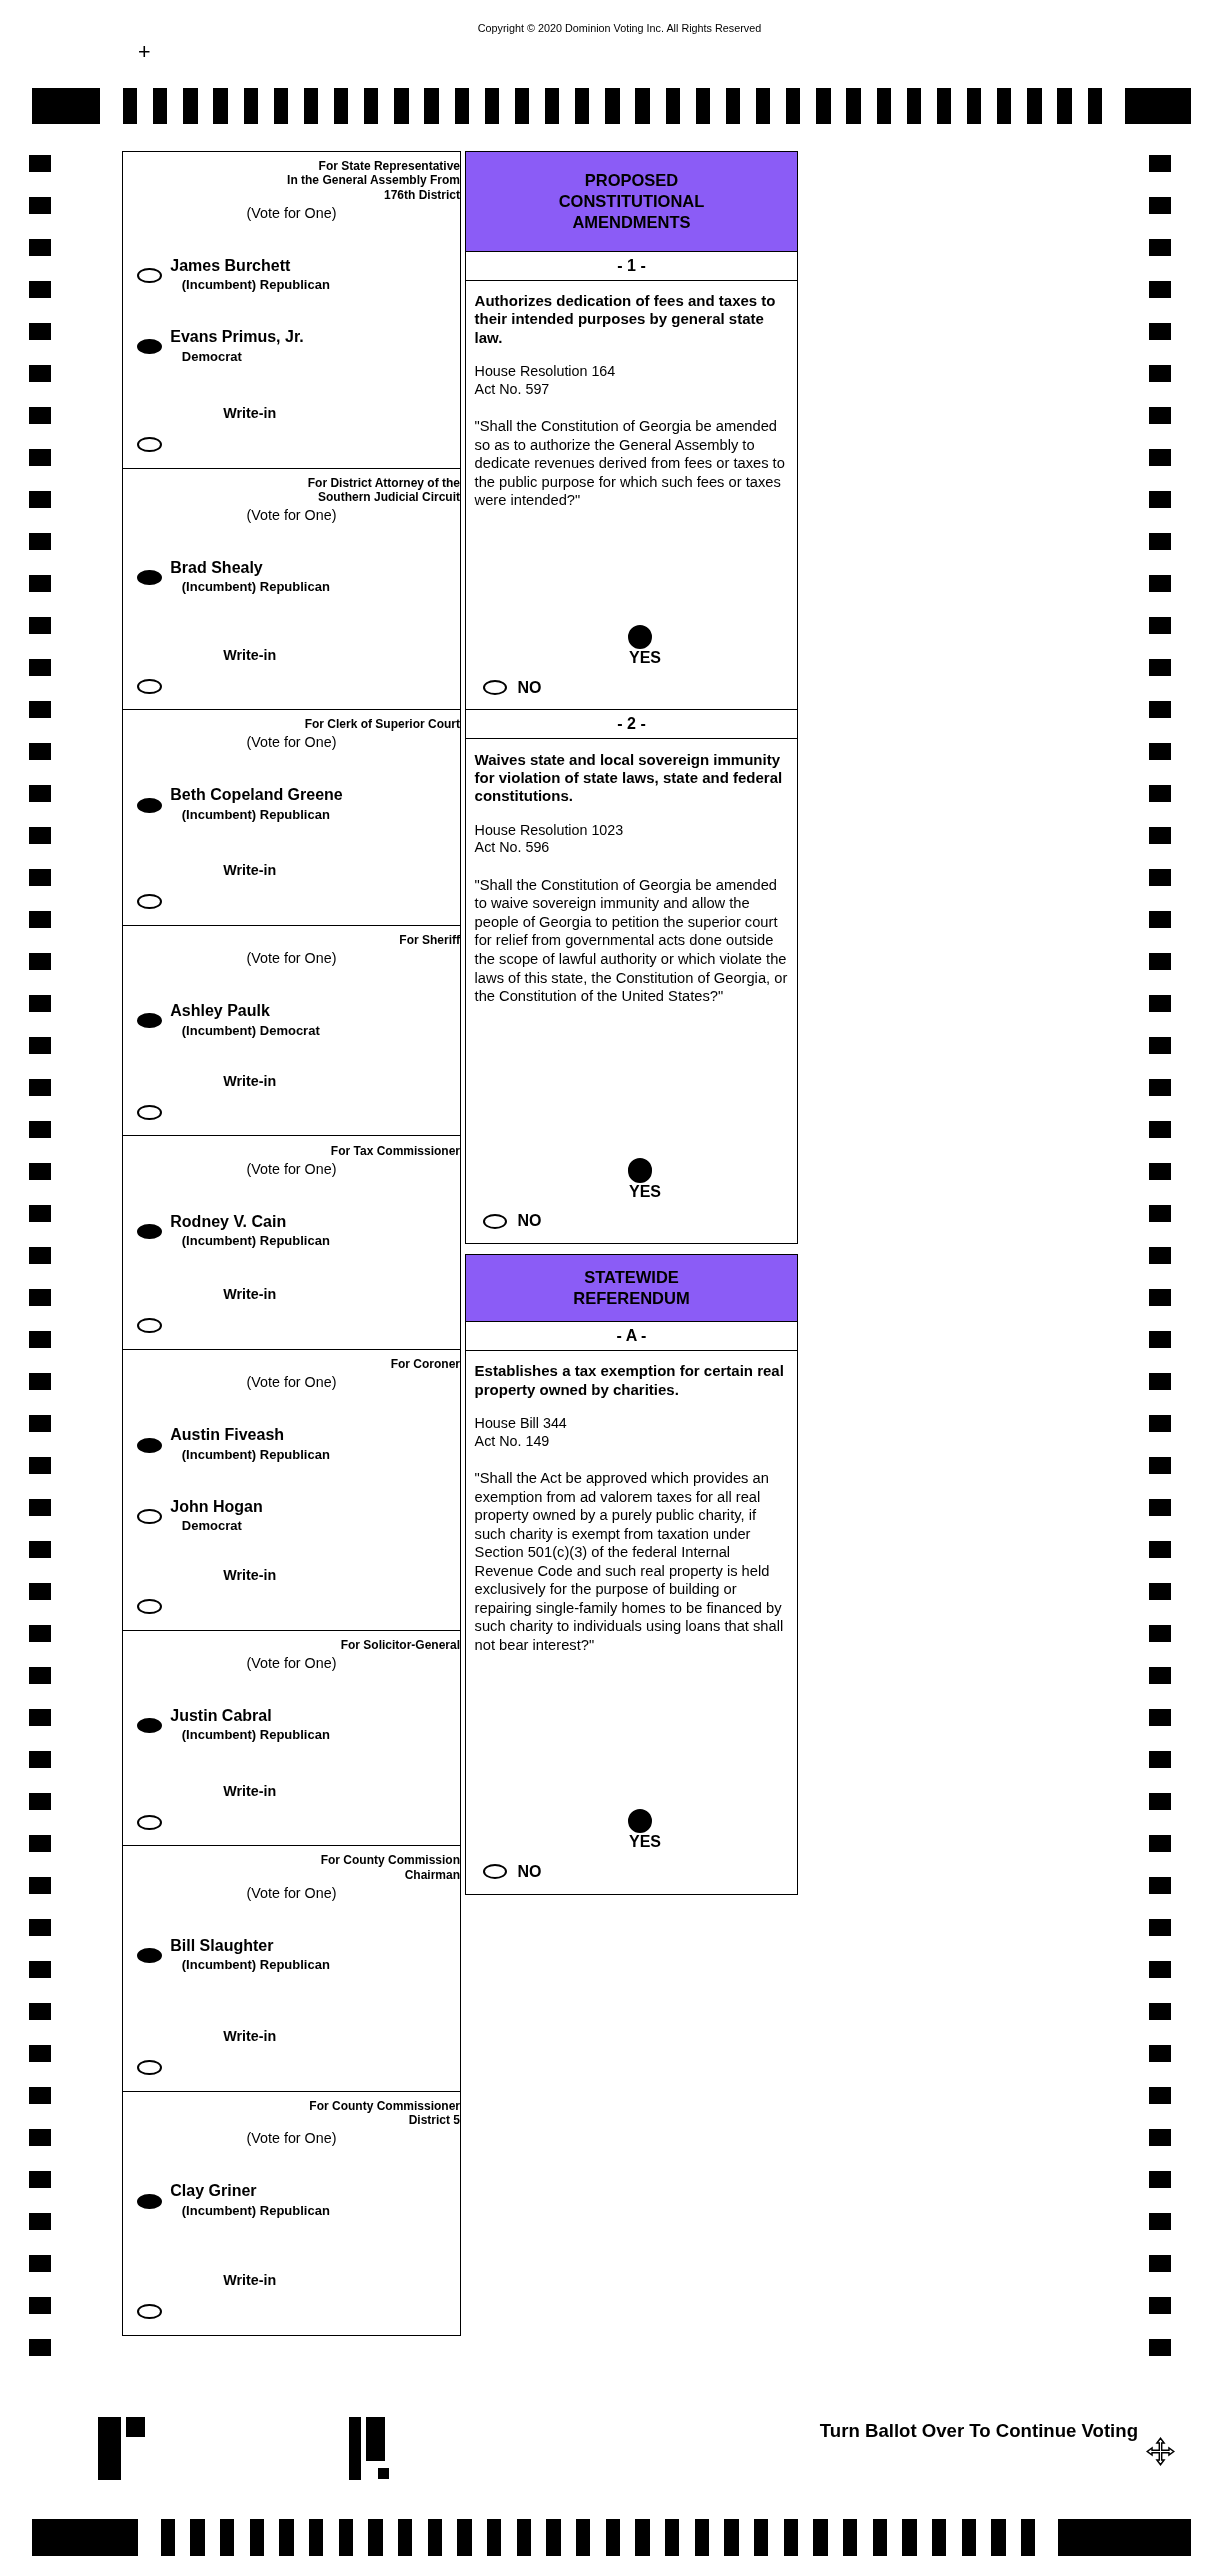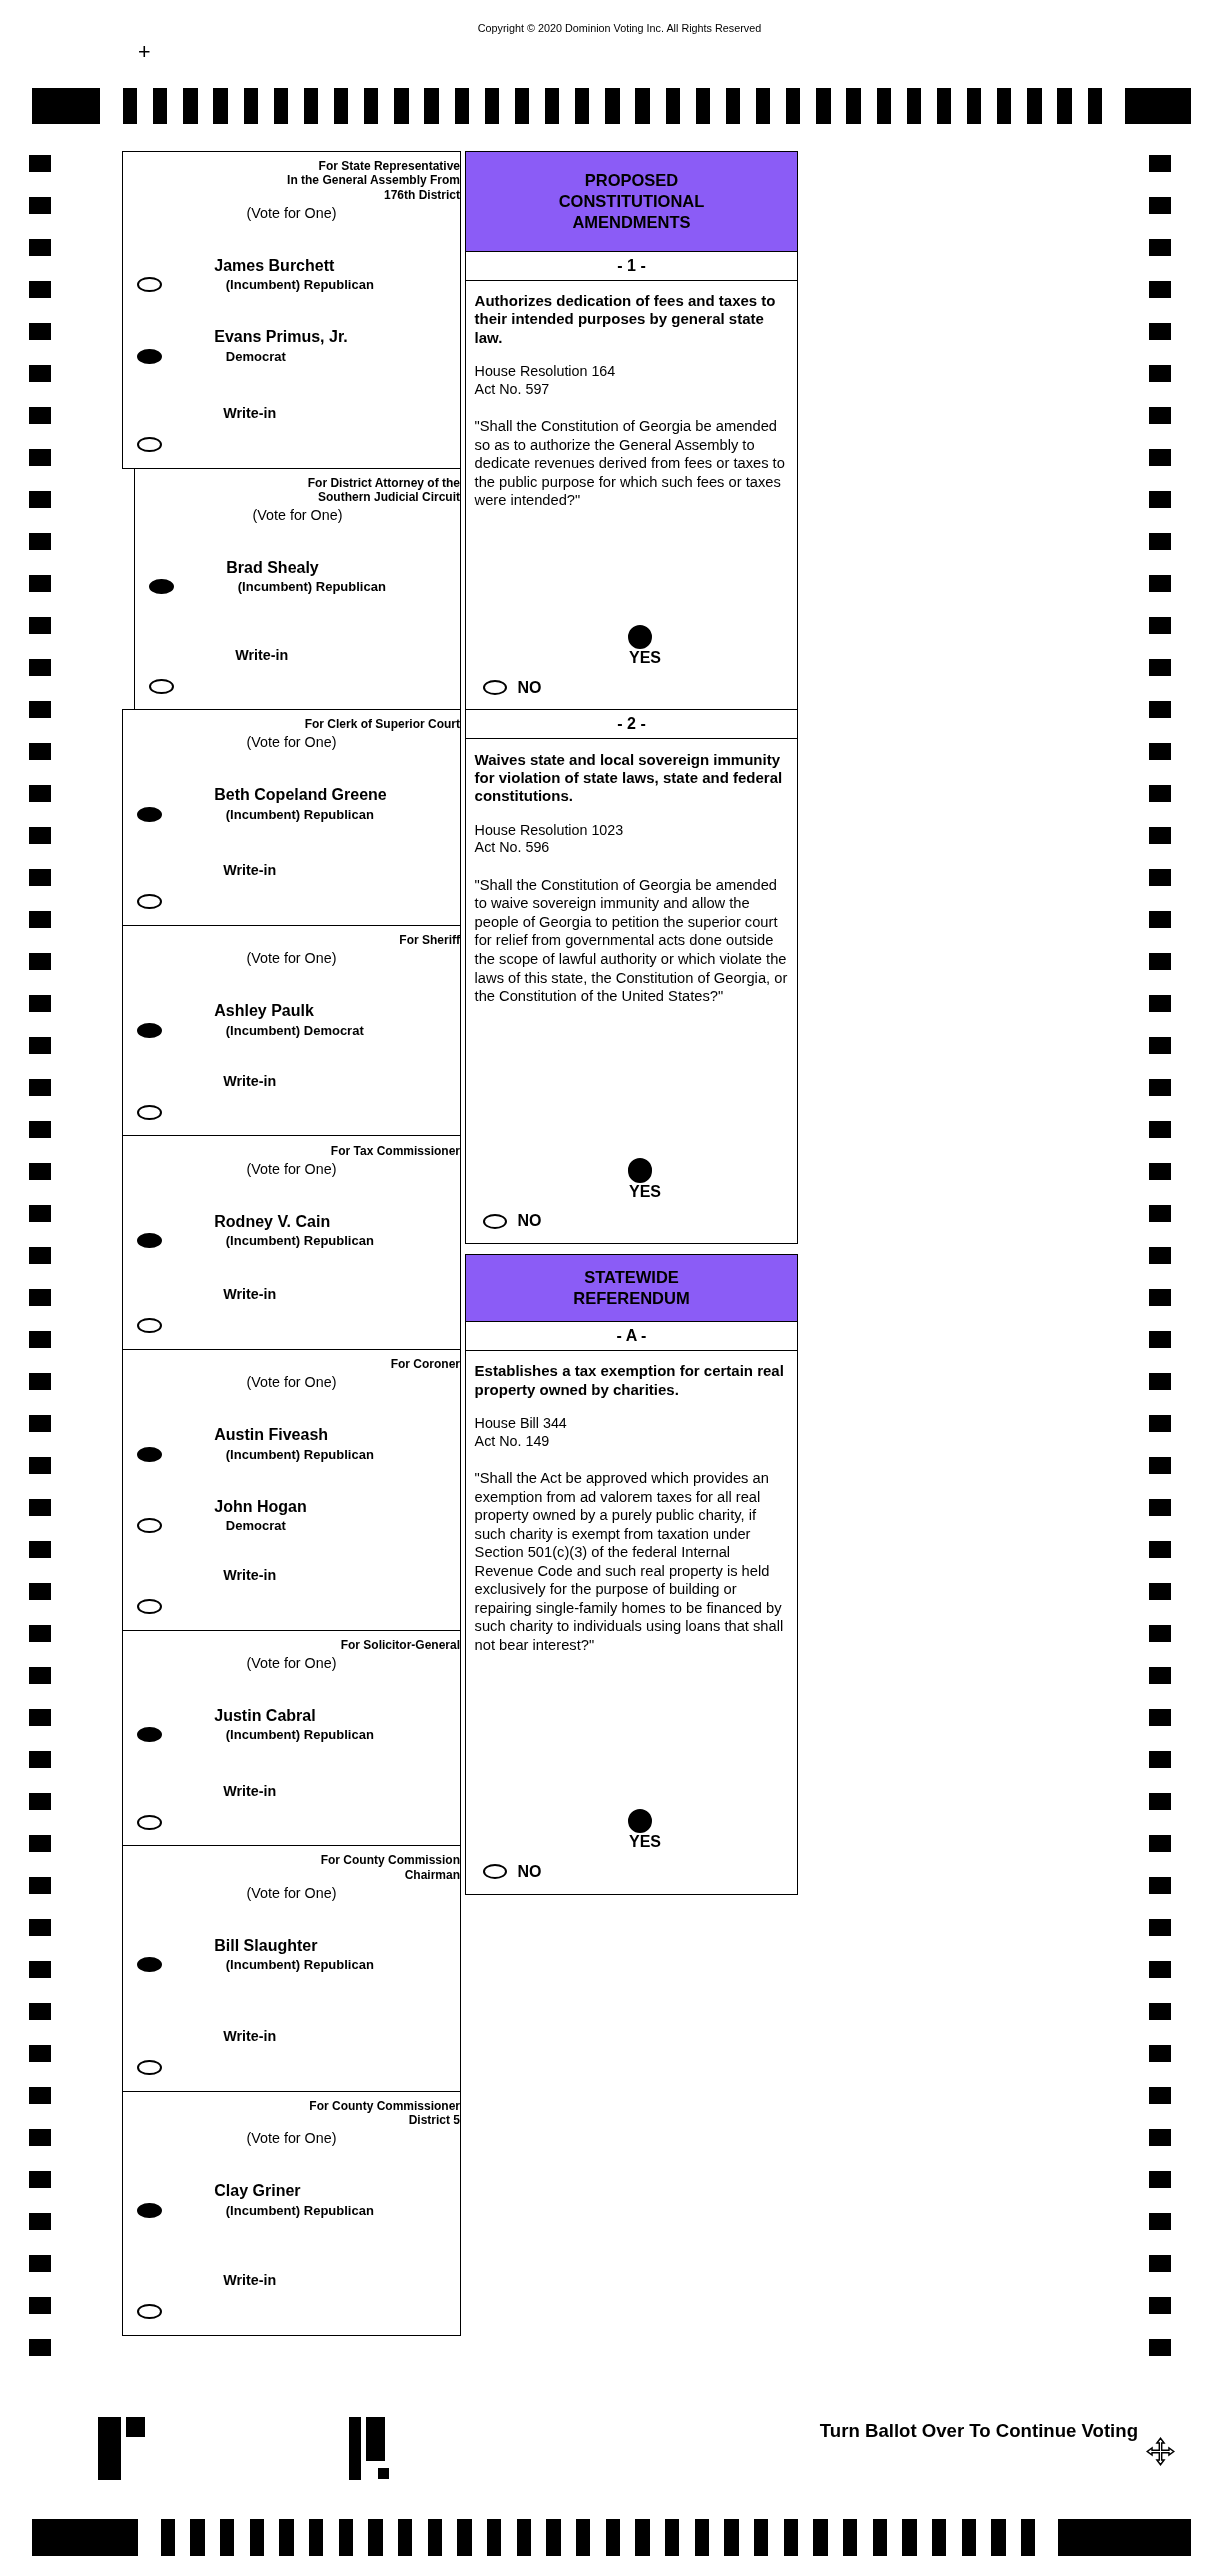--- a/index.html
+++ b/index.html
@@ -30,21 +30,21 @@
   .side-col.left { left: 29px; }
   .side-col.right { left: 1149px; }
   .smark { width: 22px; height: 17px; background: #000; }
 
   
   .contest-col { position: absolute; left: 122px; top: 151px; width: 339px; }
   .contest-col > * + * { margin-top: -1.4px; }
   .contest { border: 1.4px solid #000; background: #fff; display: flex; flex-direction: column; padding-top: 7.2px; overflow: hidden; }
   .c-title { font-weight: bold; font-size: 12px; line-height: 1.18; text-align: right; }
   .c-votefor { font-size: 14.3px; text-align: center; margin-top: 2.9px; }
-  .cand-row { display: flex; align-items: flex-end; margin: 36px 0 0 14.3px; gap: 44px; }
+  .cand-row { display: flex; align-items: center; margin: 36px 0 0 14.3px; }
   .bubble { flex: 0 0 24.4px; width: 24.4px; height: 15px; border: 2.2px solid #000; border-radius: 50%; margin-top: 2.2px; background: #fff; }
   .bubble.filled { background: #000; }
   .cand-txt { margin-left: 8.6px; }
   .cand-name { font-weight: bold; font-size: 16px; line-height: 1.1; }
   .cand-detail { font-weight: bold; font-size: 13px; margin: 2.9px 0 0 11.5px; }
   .writein { margin-top: auto; display: flex; }
   .wi-bubble-row { margin: 32px 0 16px 14.3px; }
   .wi-line { border-top: 1.4px solid #000; margin: 0 14.3px; }
   .wi-label { font-weight: bold; font-size: 14.3px; padding: 2.2px 0 4.3px 33px; }
 
@@ -250,21 +250,21 @@
           </div>
         </div>
         <div class="writein">
           <div class="cand-row wi-bubble-row">
             <span class="bubble"></span>
           </div>
           <div class="wi-line"></div>
           <div class="wi-label">Write-in</div>
         </div>
       </section>
-      <section class="contest" style="height: 243px; margin-left: 12px;">
+      <section class="contest" style="height: 243px;">
         <div class="c-title pre">For District Attorney of the
 Southern Judicial Circuit</div>
         <div class="c-votefor">(Vote for One)</div>
         <div class="cand-row">
           <span class="bubble filled"></span>
           <div class="cand-txt">
             <div class="cand-name">Brad Shealy</div>
             <div class="cand-detail">(Incumbent) Republican</div>
           </div>
         </div>

